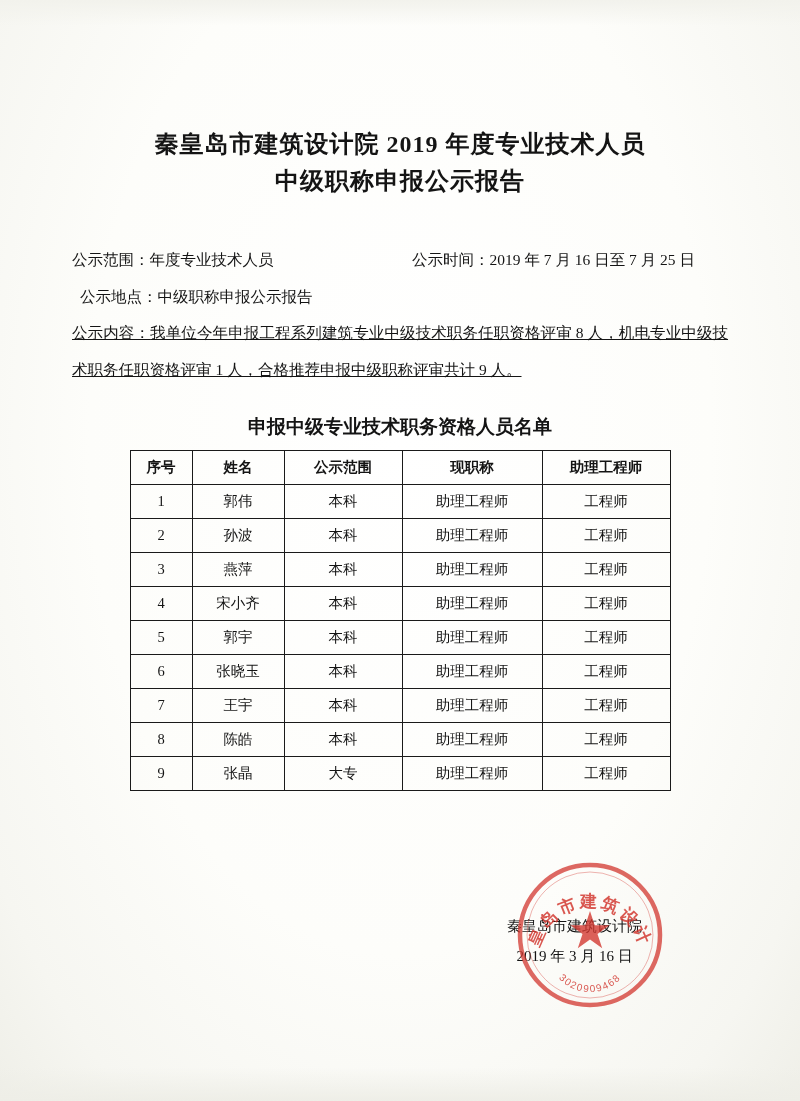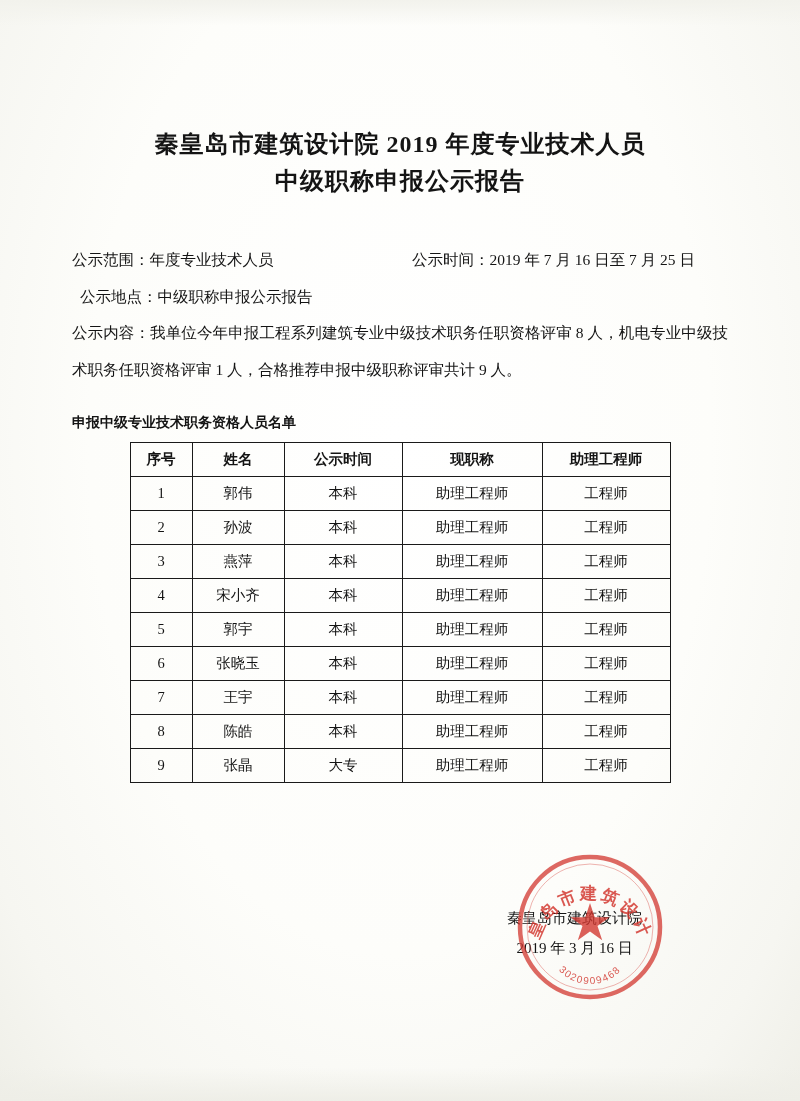--- a/index.html
+++ b/index.html
@@ -62,26 +62,27 @@
     display: flex;
     align-items: baseline;
   }
   .meta-left { width: 340px; display: flex; align-items: flex-end; }
   .meta-right { display: flex; align-items: flex-end; }
   .body-para {
     font-size: 15.5px;
     line-height: 2.35;
     text-align: justify;
     text-justify: inter-ideograph;
+    text-decoration: underline;
   }
   .table-caption {
     margin-top: 26px;
     margin-bottom: 10px;
-    text-align: left;
-    font-size: 14px;
+    text-align: center;
+    font-size: 19px;
     font-weight: bold;
   }
   table.roster {
     margin: 8px auto;
     border-collapse: collapse;
     width: 540px;
     table-layout: fixed;
   }
   table.roster th, table.roster td {
     border: 1px solid #1a1a1a;
@@ -170,21 +171,21 @@
       <col class="c-idx">
         <col class="c-name">
         <col class="c-edu">
         <col class="c-cur">
         <col class="c-apply">
     </colgroup>
     <thead>
       <tr>
         <th>序号</th>
         <th>姓名</th>
-        <th>公示时间</th>
+        <th>公示范围</th>
         <th>现职称</th>
         <th>助理工程师</th>
       </tr>
     </thead>
     <tbody>
       <tr>
         <td>1</td>
         <td>郭伟</td>
         <td>本科</td>
         <td>助理工程师</td>

